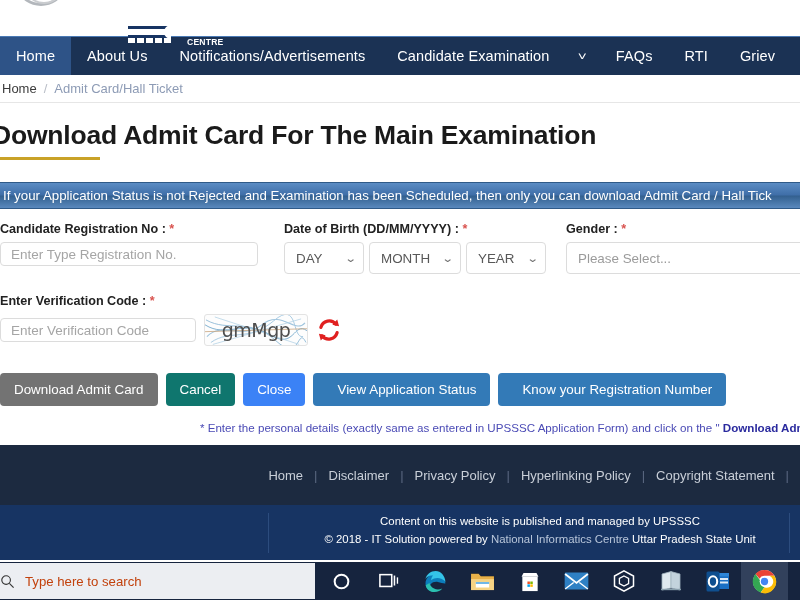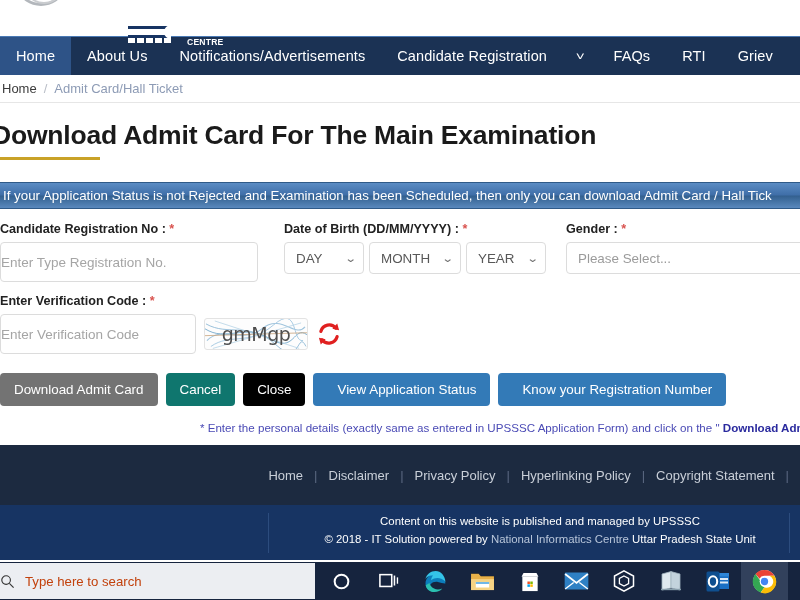--- a/index.html
+++ b/index.html
@@ -116,25 +116,25 @@
     margin-bottom: 6px; white-space: nowrap;
   }
   .req { color: #d9534f; font-weight: bold; }
 
   .row1 { position: relative; height: 56px; }
   .col-reg  { position: absolute; left: 0px;   top: 0; }
   .col-dob  { position: absolute; left: 284px; top: 0; }
   .col-gen  { position: absolute; left: 566px; top: 0; }
 
   .txtbox {
-    height: 40px;
+    height: 24px;
     border: 1px solid #dcdcdc;
     border-radius: 4px;
     background: #fff;
-    padding: 0 0;
+    padding: 0 10px;
     font-size: 13.5px;
     color: #8b5cf6;
     font-family: "Liberation Sans", sans-serif;
     outline: none;
   }
   .txtbox::placeholder { color: #a5a5a5; }
   #reg-input { width: 258px; }
 
   .selbox {
     height: 32px;
@@ -186,21 +186,21 @@
     height: 33px;
     border: none; border-radius: 4px;
     color: #ffffff; font-size: 13.4px;
     padding: 0 14px;
     cursor: pointer;
     font-family: "Liberation Sans", sans-serif;
     white-space: nowrap;
   }
   .btn-green  { background: #737373; }
   .btn-red    { background: #0f766e; }
-  .btn-orange { background: #000000; text-align: center; }
+  .btn-orange { background: #3b82f6; text-align: center; }
   .btn-blue   { background: #337ab7; padding-left: 24px; }
 
   
   .note {
     position: absolute; left: 0; top: 421px;
     width: 810px;
     text-align: right;
     font-size: 11.6px;
     color: #4a4ab5;
     white-space: nowrap;
@@ -298,21 +298,21 @@
     <div class="nav-item active">
       <span>Home</span>
     </div>
     <div class="nav-item">
       <span>About Us</span>
     </div>
     <div class="nav-item">
       <span>Notifications/Advertisements</span>
     </div>
     <div class="nav-item">
-      <span>Candidate Registration</span>
+      <span>Candidate Examination</span>
     </div>
     <div class="nav-item caret">
       <span class="caret-glyph">˅</span>
     </div>
     <div class="nav-item">
       <span>FAQs</span>
     </div>
     <div class="nav-item">
       <span>RTI</span>
     </div>

